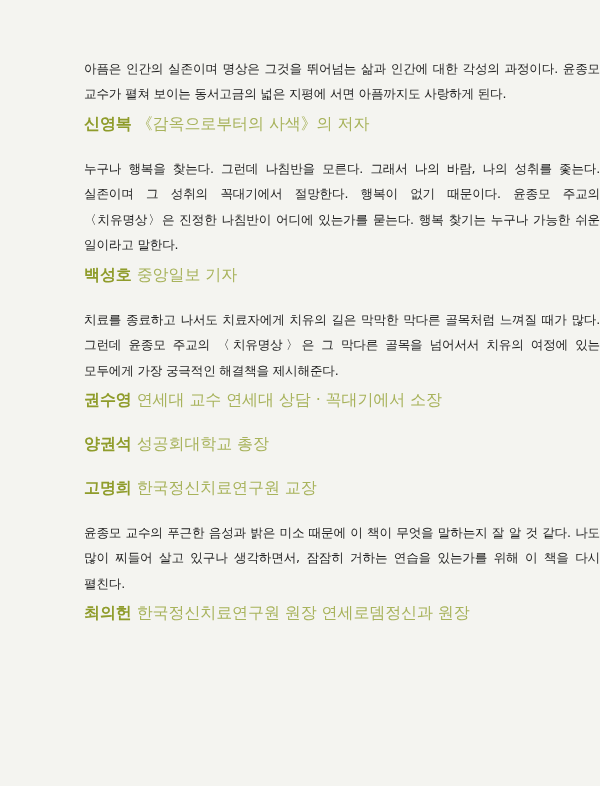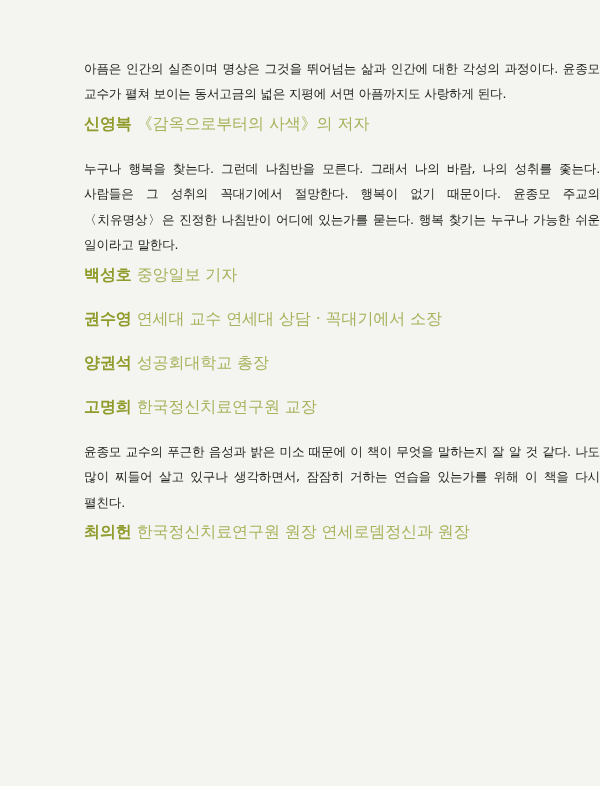--- a/index.html
+++ b/index.html
@@ -70,27 +70,28 @@
   <div class="content">
 
     <div class="block b1">
       <p class="para">아픔은 인간의 실존이며 명상은 그것을 뛰어넘는 삶과 인간에 대한 각성의 과정이다. 윤종모 교수가 펼쳐 보이는 동서고금의 넓은 지평에 서면 아픔까지도 사랑하게 된다.</p>
       <p class="attrib">
         <span class="name">신영복</span><span class="role">《감옥으로부터의 사색》의 저자</span>
       </p>
     </div>
 
     <div class="block b2">
-      <p class="para">누구나 행복을 찾는다. 그런데 나침반을 모른다. 그래서 나의 바람, 나의 성취를 좇는다. 사람들은 그 성취의 꼭대기에서 절망한다. 행복이 없기 때문이다. 윤종모 주교의 〈치유명상〉은 진정한 나침반이 어디에 있는가를 묻는다. 행복 찾기는 누구나 가능한 쉬운 일이라고 말한다.</p>
+      <p class="para">누구나 행복을 찾는다. 그런데 나침반을 모른다. 그래서 나의 바람, 나의 성취를 좇는다. 실존이며 그 성취의 꼭대기에서 절망한다. 행복이 없기 때문이다. 윤종모 주교의 〈치유명상〉은 진정한 나침반이 어디에 있는가를 묻는다. 행복 찾기는 누구나 가능한 쉬운 일이라고 말한다.</p>
       <p class="attrib">
         <span class="name">백성호</span><span class="role">중앙일보 기자</span>
       </p>
     </div>
 
     <div class="block b3">
+      <p class="para">치료를 종료하고 나서도 치료자에게 치유의 길은 막막한 막다른 골목처럼 느껴질 때가 많다. 그런데 윤종모 주교의 〈치유명상〉은 그 막다른 골목을 넘어서서 치유의 여정에 있는 모두에게 가장 궁극적인 해결책을 제시해준다.</p>
       <p class="attrib">
         <span class="name">권수영</span><span class="role">연세대 교수 연세대 상담 · 꼭대기에서 소장</span>
       </p>
     </div>
 
     <div class="block b4">
       <p class="attrib">
         <span class="name">양권석</span><span class="role">성공회대학교 총장</span>
       </p>
     </div>

